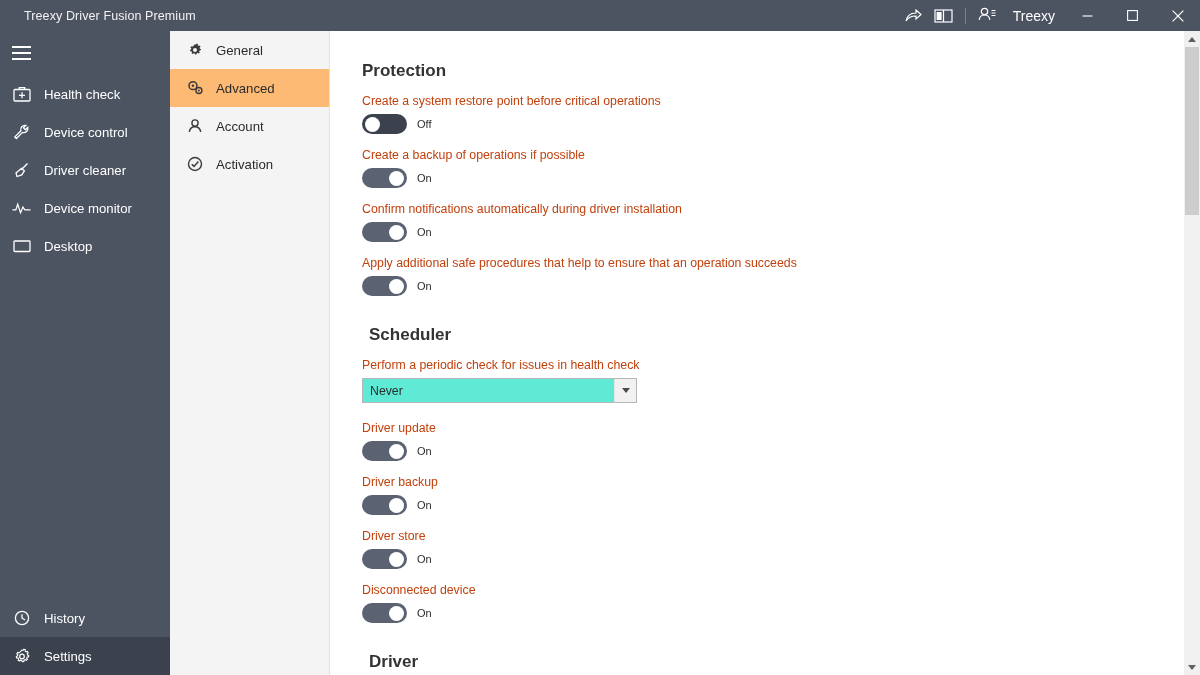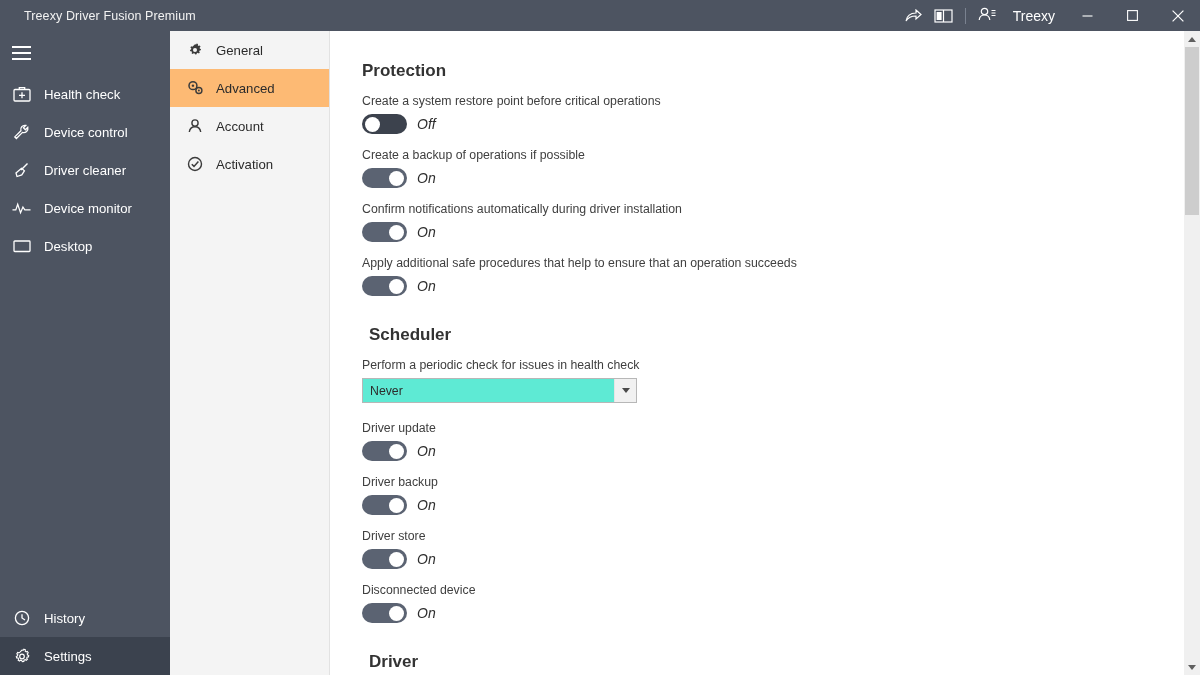--- a/index.html
+++ b/index.html
@@ -91,37 +91,37 @@
     flex: 1; position: relative; background: #ffffff;
     overflow: hidden;
   }
   .content-inner { padding: 30px 24px 0 32px; }
   .sec-title {
     font-size: 17px; color: #333; font-weight: bold;
     margin-bottom: 13px;
   }
   .sec-title.spaced { margin-top: 29px; margin-left: 7px; }
   .opt-label {
-    font-size: 12.3px; color: #404040; margin-bottom: 6px;
+    font-size: 12.3px; color: #c2410c; margin-bottom: 6px;
   }
   .toggle-row {
     display: flex; align-items: center; gap: 10px; margin-bottom: 14px;
   }
   .switch {
     width: 45px; height: 20px; border-radius: 10px;
     background: #5b6372; position: relative; flex: none;
   }
   .switch .knob {
     position: absolute; top: 2.5px; width: 15px; height: 15px;
     border-radius: 50%; background: #ffffff;
   }
   .switch.on .knob  { right: 3px; }
   .switch.off .knob { left: 3px; }
   .switch.off { background: #3c424d; }
-  .sw-state { font-size: 14px; color: #2d2d2d; font-style: italic; }
+  .sw-state { font-size: 11px; color: #2d2d2d; }
 
   .select-wrap {
     width: 275px; height: 25px; border: 1px solid #b7b7b7;
     background: #5eead4; display: flex; align-items: center;
     font-size: 12.3px; color: #2d2d2d; position: relative;
     margin-bottom: 18px;
   }
   .select-wrap .sel-text { padding-left: 7px; }
   .select-wrap .sel-arrow {
     position: absolute; right: 0; top: 0; bottom: 0; width: 22px;

